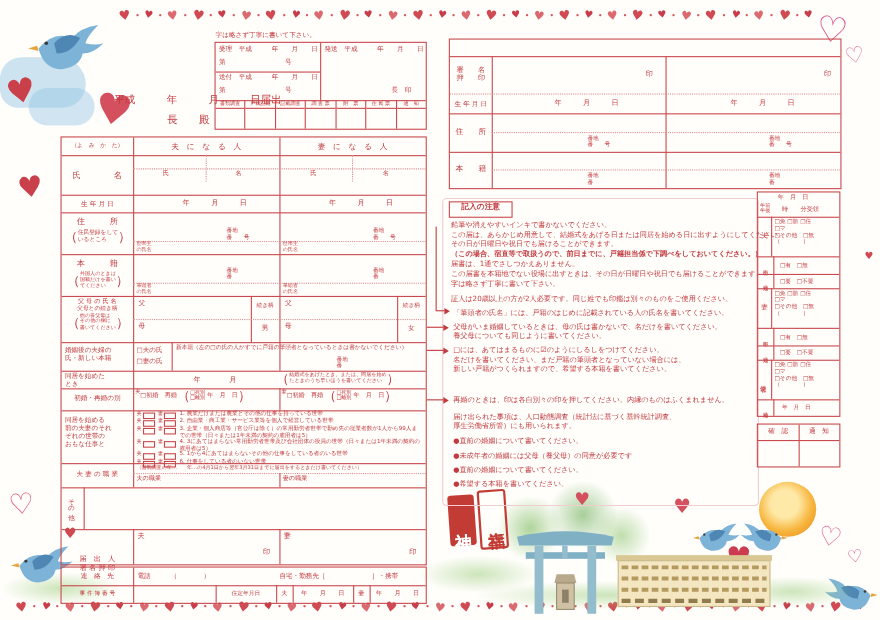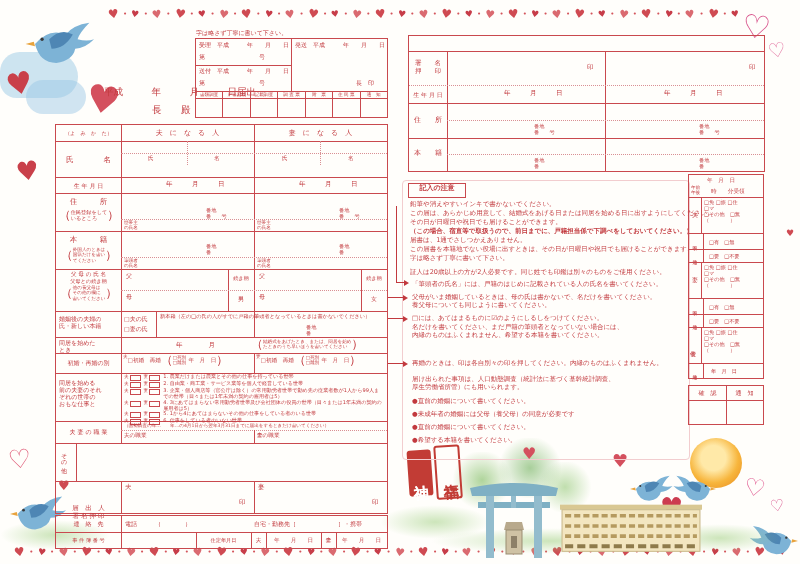--- a/index.html
+++ b/index.html
@@ -588,21 +588,21 @@
   <div class="a f65" style="left:410px;top:237px;">届書は、1通でさしつかえありません。</div>
   <div class="a f65" style="left:410px;top:246px;">この届書を本籍地でない役場に出すときは、その日が日曜日や祝日でも届けることができます、</div>
   <div class="a f65" style="left:410px;top:255px;">字は略さず丁寧に書いて下さい。</div>
   <div class="a f65" style="left:410px;top:256px;margin-top:13px;">証人は20歳以上の方が2人必要です。同じ姓でも印鑑は別々のものをご使用ください。</div>
 
   <div class="a f65" style="left:412px;top:281px;">「筆頭者の氏名」には、戸籍のはじめに記載されている人の氏名を書いてください。</div>
   <div class="a f65" style="left:412px;top:294px;">父母がいま婚姻しているときは、母の氏は書かないで、名だけを書いてください。</div>
   <div class="a f65" style="left:412px;top:302px;">養父母についても同じように書いてください。</div>
   <div class="a f65" style="left:412px;top:315px;">□には、あてはまるものに☑のようにしるしをつけてください。</div>
   <div class="a f65" style="left:412px;top:324px;">名だけを書いてください、まだ戸籍の筆頭者となっていない場合には、</div>
-  <div class="a f65" style="left:412px;top:332px;">内縁のものはふくまれません、希望する本籍を書いてください。</div>
+  <div class="a f65" style="left:412px;top:332px;">新しい戸籍がつくられますので、希望する本籍を書いてください。</div>
   <div class="a f65" style="left:412px;top:360px;">再婚のときは、印は各自別々の印を押してください。内縁のものはふくまれません。</div>
   <div class="a f65" style="left:412px;top:376px;">届け出られた事項は、人口動態調査（統計法に基づく基幹統計調査、</div>
   <div class="a f65" style="left:412px;top:384px;">厚生労働省所管）にも用いられます。</div>
   <div class="a f65" style="left:412px;top:398px;">●直前の婚姻について書いてください。</div>
   <div class="a f65" style="left:412px;top:411px;">●未成年者の婚姻には父母（養父母）の同意が必要です</div>
   <div class="a f65" style="left:412px;top:424px;">●直前の婚姻について書いてください。</div>
   <div class="a f65" style="left:412px;top:437px;">●希望する本籍を書いてください。</div>
 
   <div class="a" style="left:396px;top:206px;width:0;height:76px;border-left:1.5px solid var(--red);"></div>
   <div class="arrowline" style="left:396px;top:282px;width:8px;"></div>

